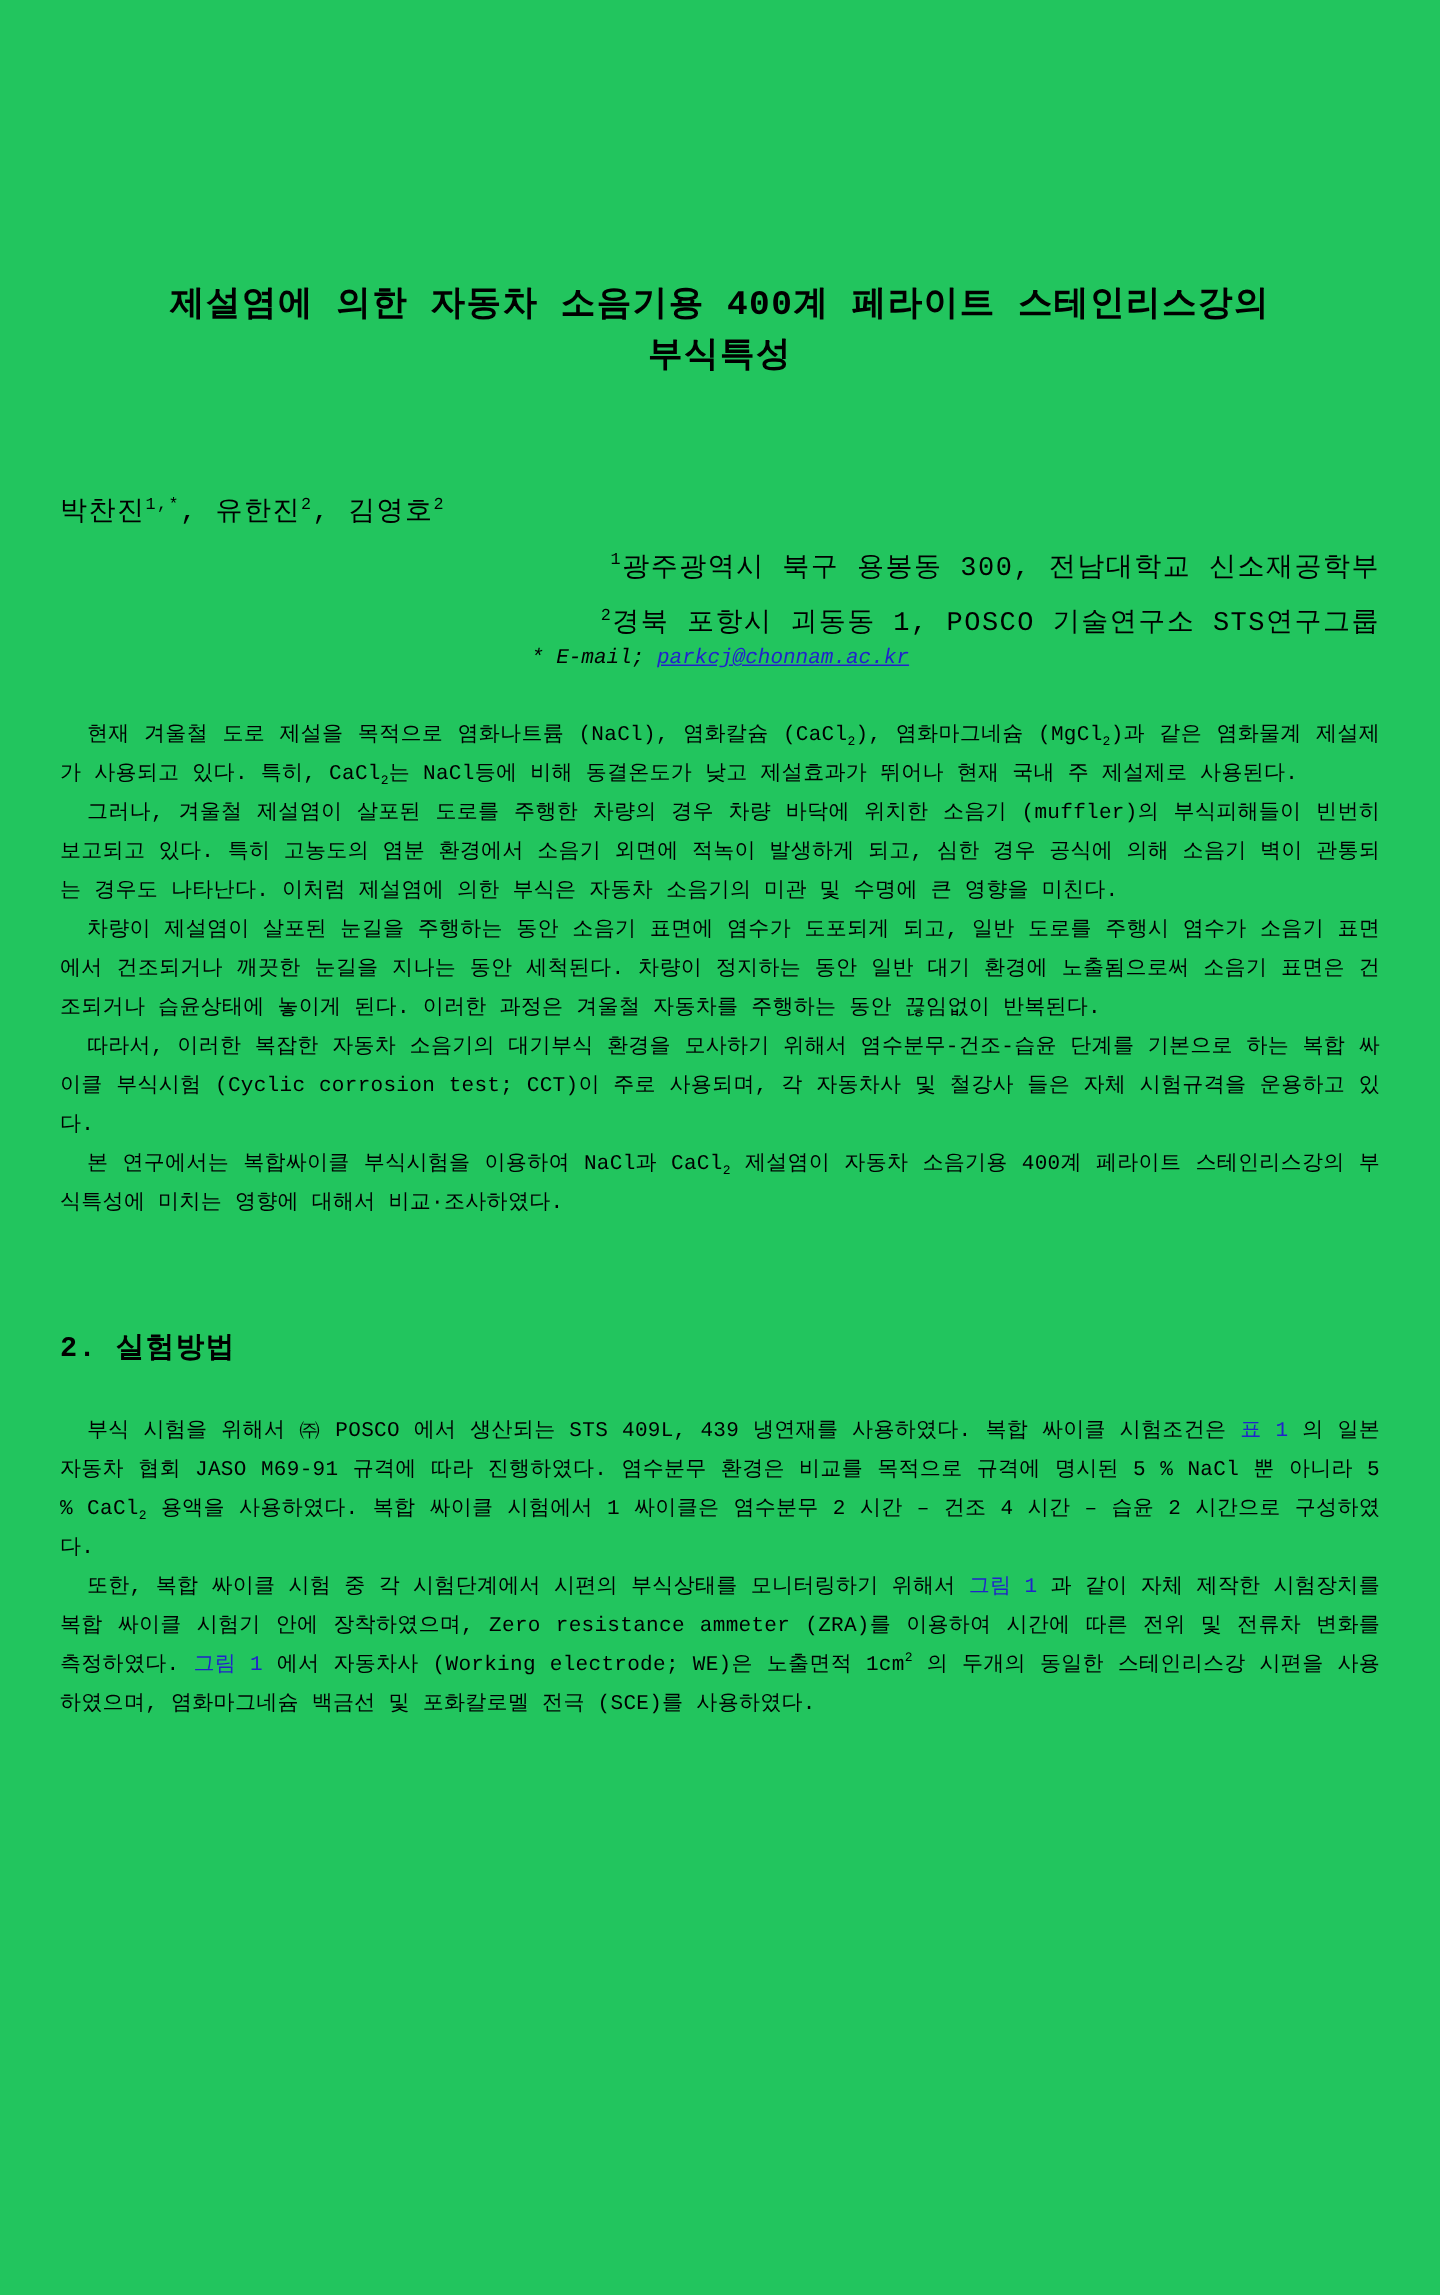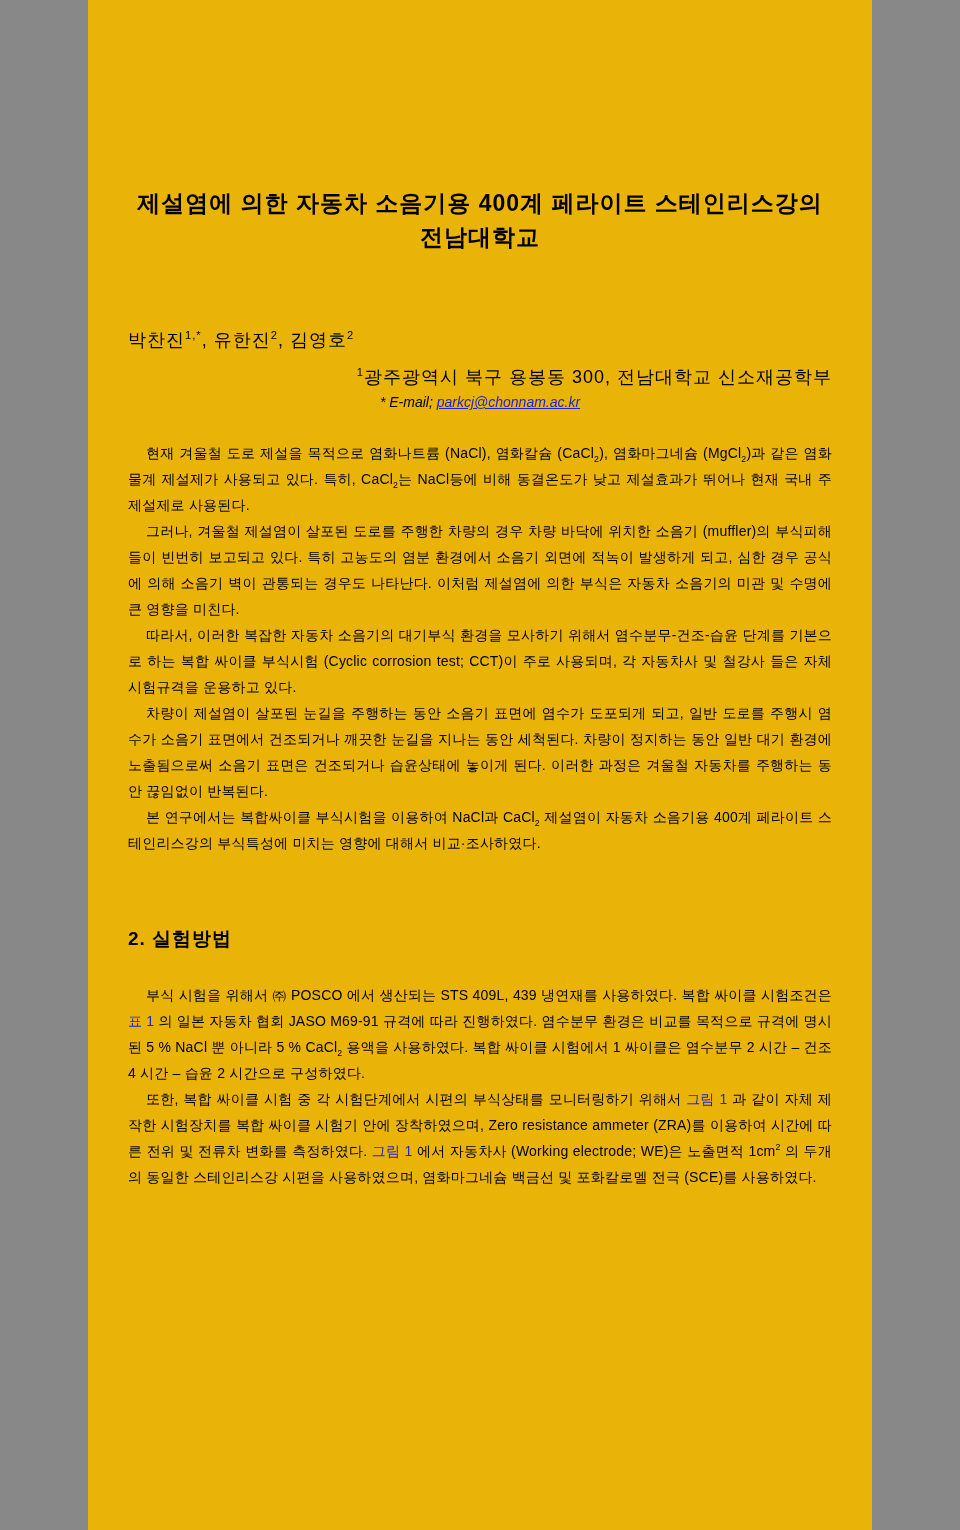--- a/index.html
+++ b/index.html
@@ -1,24 +1,24 @@
 <!DOCTYPE html>
 <html style="--link: #2222CC; --text: #000000;"><head>
 <meta charset="utf-8">
 <style>
   :root { --link: #2222CC; --text: #000000; }
   * { margin: 0; padding: 0; box-sizing: border-box; }
   html, body { background: #888; }
   .page {
-    width: 784px;
+    width: 960px;
     height: 1530px;
     margin: 0 auto;
-    background: #eab308;
+    background: #22c55e;
     color: var(--text);
-    font-family: Liberation Sans, sans-serif;
+    font-family: Liberation Mono, monospace;
     overflow: hidden;
     position: relative;
   }
   .content { padding: 0 40px; }
   .title {
     margin-top: 186px;
     text-align: center;
     font-size: 23px;
     font-weight: bold;
     line-height: 34px;
@@ -64,36 +64,37 @@
   a.link { color: var(--link); }
 </style>
 </head>
 <body>
 
 <div class="page">
   <div class="content">
 
     <h1 class="title">
       <span>제설염에 의한 자동차 소음기용 400계 페라이트 스테인리스강의</span><br>
-      <span>전남대학교</span>
+      <span>부식특성</span>
     </h1>
 
     <div class="authors"><span>박찬진</span><sup>1,*</sup><span>, 유한진</span><sup>2</sup><span>, 김영호</span><sup>2</sup></div>
 
     <div class="affil"><sup>1</sup><span>광주광역시 북구 용봉동 300, 전남대학교 신소재공학부</span></div>
+    <div class="affil"><sup>2</sup><span>경북 포항시 괴동동 1, POSCO 기술연구소 STS연구그룹</span></div>
 
     <div class="email-line">
       <span>* E-mail; </span><a class="link email-link">parkcj@chonnam.ac.kr</a>
     </div>
 
     <div class="body-block">
       <p><span>현재 겨울철 도로 제설을 목적으로 염화나트륨 (NaCl), 염화칼슘 (CaCl</span><sub>2</sub><span>), 염화마그네슘 (MgCl</span><sub>2</sub><span>)과 같은 염화물계 제설제가 사용되고 있다. 특히, CaCl</span><sub>2</sub><span>는 NaCl등에 비해 동결온도가 낮고 제설효과가 뛰어나 현재 국내 주 제설제로 사용된다.</span></p>
       <p><span>그러나, 겨울철 제설염이 살포된 도로를 주행한 차량의 경우 차량 바닥에 위치한 소음기 (muffler)의 부식피해들이 빈번히 보고되고 있다. 특히 고농도의 염분 환경에서 소음기 외면에 적녹이 발생하게 되고, 심한 경우 공식에 의해 소음기 벽이 관통되는 경우도 나타난다. 이처럼 제설염에 의한 부식은 자동차 소음기의 미관 및 수명에 큰 영향을 미친다.</span></p>
+      <p><span>차량이 제설염이 살포된 눈길을 주행하는 동안 소음기 표면에 염수가 도포되게 되고, 일반 도로를 주행시 염수가 소음기 표면에서 건조되거나 깨끗한 눈길을 지나는 동안 세척된다. 차량이 정지하는 동안 일반 대기 환경에 노출됨으로써 소음기 표면은 건조되거나 습윤상태에 놓이게 된다. 이러한 과정은 겨울철 자동차를 주행하는 동안 끊임없이 반복된다.</span></p>
       <p><span>따라서, 이러한 복잡한 자동차 소음기의 대기부식 환경을 모사하기 위해서 염수분무-건조-습윤 단계를 기본으로 하는 복합 싸이클 부식시험 (Cyclic corrosion test; CCT)이 주로 사용되며, 각 자동차사 및 철강사 들은 자체 시험규격을 운용하고 있다.</span></p>
-      <p><span>차량이 제설염이 살포된 눈길을 주행하는 동안 소음기 표면에 염수가 도포되게 되고, 일반 도로를 주행시 염수가 소음기 표면에서 건조되거나 깨끗한 눈길을 지나는 동안 세척된다. 차량이 정지하는 동안 일반 대기 환경에 노출됨으로써 소음기 표면은 건조되거나 습윤상태에 놓이게 된다. 이러한 과정은 겨울철 자동차를 주행하는 동안 끊임없이 반복된다.</span></p>
       <p><span>본 연구에서는 복합싸이클 부식시험을 이용하여 NaCl과 CaCl</span><sub>2</sub><span> 제설염이 자동차 소음기용 400계 페라이트 스테인리스강의 부식특성에 미치는 영향에 대해서 비교·조사하였다.</span></p>
     </div>
 
     <h2 class="section-heading second">2. 실험방법</h2>
     <div class="body-block">
       <p><span>부식 시험을 위해서 ㈜ POSCO 에서 생산되는 STS 409L, 439 냉연재를 사용하였다. 복합 싸이클 시험조건은 </span><span class="link">표 1</span><span> 의 일본 자동차 협회 JASO M69-91 규격에 따라 진행하였다. 염수분무 환경은 비교를 목적으로 규격에 명시된 5 % NaCl 뿐 아니라 5 % CaCl</span><sub>2</sub><span> 용액을 사용하였다. 복합 싸이클 시험에서 1 싸이클은 염수분무 2 시간 – 건조 4 시간 – 습윤 2 시간으로 구성하였다.</span></p>
       <p><span>또한, 복합 싸이클 시험 중 각 시험단계에서 시편의 부식상태를 모니터링하기 위해서 </span><span class="link">그림 1</span><span> 과 같이 자체 제작한 시험장치를 복합 싸이클 시험기 안에 장착하였으며, Zero resistance ammeter (ZRA)를 이용하여 시간에 따른 전위 및 전류차 변화를 측정하였다. </span><span class="link">그림 1</span><span> 에서 자동차사 (Working electrode; WE)은 노출면적 1cm</span><sup>2</sup><span> 의 두개의 동일한 스테인리스강 시편을 사용하였으며, 염화마그네슘 백금선 및 포화칼로멜 전극 (SCE)를 사용하였다.</span></p>
     </div>
 
   </div>

